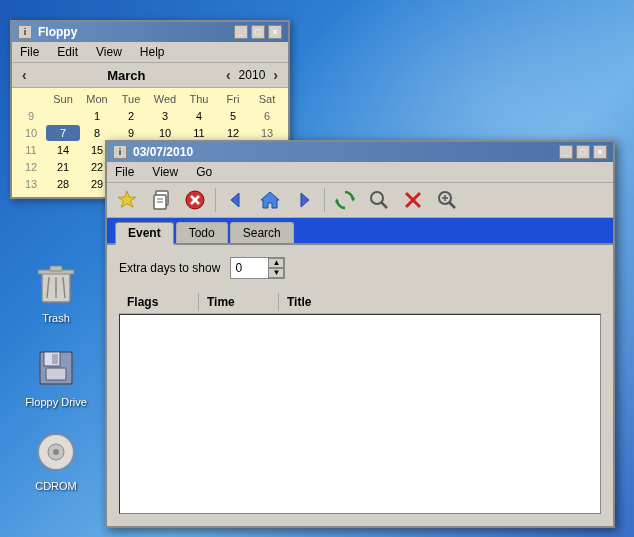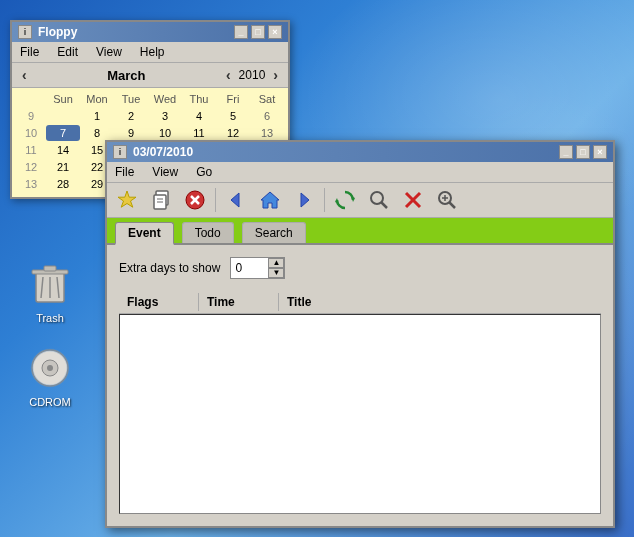--- a/index.html
+++ b/index.html
@@ -16,21 +16,21 @@
     .desktop-bg {
       position: absolute;
       top: 0; left: 0; right: 0; bottom: 0;
       background:
         radial-gradient(ellipse 300px 200px at 500px 100px, rgba(255,255,255,0.15) 0%, transparent 70%),
         radial-gradient(ellipse 200px 300px at 550px 300px, rgba(255,255,255,0.1) 0%, transparent 70%);
     }
     
     .desktop-icons {
       position: absolute;
-      left: 10px;
+      left: 16px;
       top: 260px;
       display: flex;
       flex-direction: column;
       gap: 20px;
       align-items: center;
     }
     .desktop-icon {
       display: flex;
       flex-direction: column;
       align-items: center;
@@ -238,24 +238,24 @@
       border-radius: 2px;
     }
     .toolbar-sep {
       width: 1px;
       height: 24px;
       background: #aaa;
       margin: 0 2px;
     }
     
     .tab-bar {
-      background: #84cc16;
+      background: #1d4ed8;
       padding: 4px 8px 0;
       display: flex;
-      gap: 8px;
+      gap: 2px;
       border-bottom: 2px solid #888;
     }
     .tab {
       padding: 3px 12px;
       border: 1px solid #aaa;
       border-bottom: none;
       background: #c0bdb5;
       cursor: pointer;
       font-size: 12px;
       border-radius: 3px 3px 0 0;
@@ -363,20 +363,31 @@
         <rect x="2" y="8" width="36" height="4" rx="1" fill="#c0bdb5" stroke="#888" stroke-width="1"></rect>
         <rect x="14" y="4" width="12" height="5" rx="1" fill="#c0bdb5" stroke="#888" stroke-width="1"></rect>
         <line x1="13" y1="15" x2="11" y2="36" stroke="#888" stroke-width="1.5"></line>
         <line x1="20" y1="15" x2="20" y2="36" stroke="#888" stroke-width="1.5"></line>
         <line x1="27" y1="15" x2="29" y2="36" stroke="#888" stroke-width="1.5"></line>
       </svg>
     </div>
     <span class="icon-label">Trash</span>
   </div>
 
+  <div class="desktop-icon">
+    <div class="icon-img">
+      <svg width="40" height="40" viewBox="0 0 40 40">
+        <rect x="4" y="4" width="32" height="32" rx="2" fill="#8899bb" stroke="#556" stroke-width="1.5"></rect>
+        <rect x="8" y="4" width="16" height="14" fill="#dde" stroke="#556" stroke-width="1"></rect>
+        <rect x="10" y="20" width="20" height="12" rx="1" fill="#ccd" stroke="#556" stroke-width="1"></rect>
+        <rect x="16" y="6" width="6" height="10" fill="#aab"></rect>
+      </svg>
+    </div>
+    <span class="icon-label">Floppy Drive</span>
+  </div>
 
   <div class="desktop-icon">
     <div class="icon-img">
       <svg width="44" height="44" viewBox="0 0 44 44">
         <ellipse cx="22" cy="22" rx="18" ry="18" fill="#e0ddd8" stroke="#888" stroke-width="1.5"></ellipse>
         <ellipse cx="22" cy="22" rx="8" ry="8" fill="#c8c5c0" stroke="#888" stroke-width="1"></ellipse>
         <ellipse cx="22" cy="22" rx="3" ry="3" fill="#888"></ellipse>
         <ellipse cx="22" cy="22" rx="18" ry="18" fill="none" stroke="rgba(100,150,200,0.3)" stroke-width="3"></ellipse>
       </svg>
     </div>

